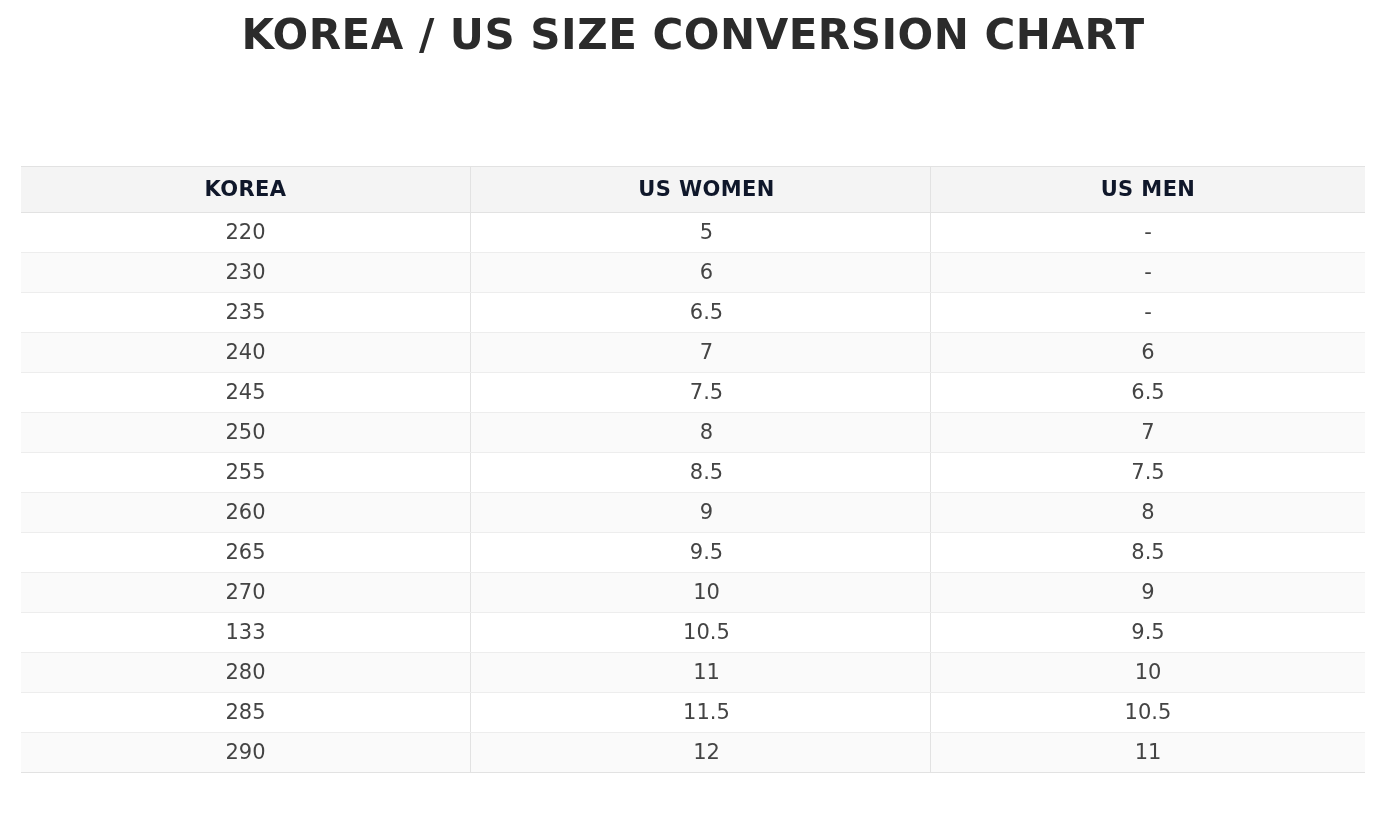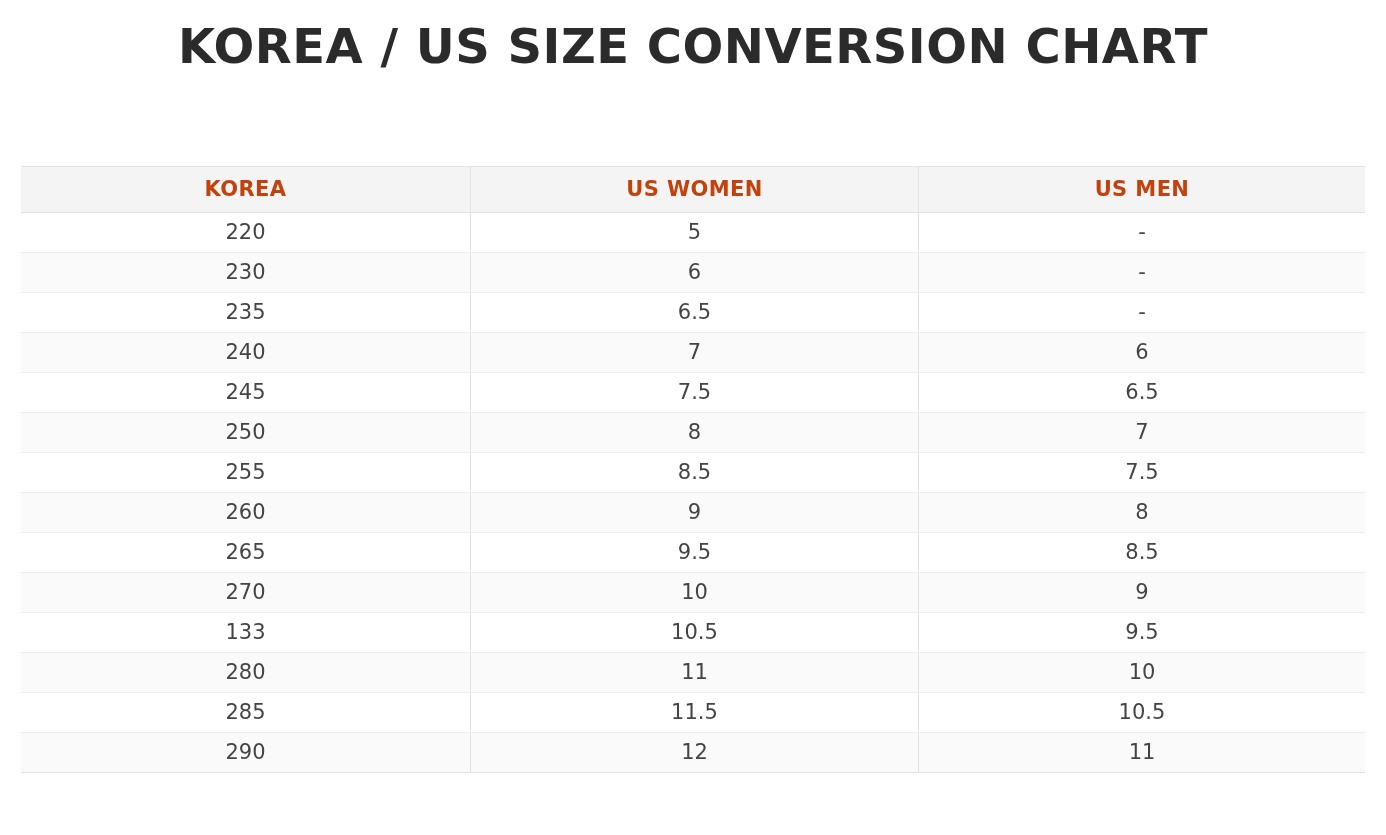--- a/index.html
+++ b/index.html
@@ -15,59 +15,60 @@
     overflow: hidden;
   }
   .page {
     position: relative;
     width: 1386px;
     height: 835px;
     box-sizing: border-box;
   }
   .title {
     text-align: center;
-    font-size: 48px;
+    font-size: 42px;
     font-weight: bold;
     letter-spacing: 0.5px;
     color: #2b2b2b;
     margin: 0;
-    padding-top: 18px;
+    padding-top: 10px;
     line-height: 1.2;
   }
   .table-wrap {
     position: absolute;
     left: 21px;
     top: 166px;
     width: 1344px;
   }
   table.size-table {
     width: 100%;
     border-collapse: collapse;
     table-layout: fixed;
   }
   table.size-table th {
     font-size: 21px;
     font-weight: bold;
-    color: #c2410c;
+    color: #0f172a;
     background: #f4f4f4;
     padding: 10px 0 11px 0;
     text-align: center;
     border-top: 1px solid #e2e2e2;
     border-bottom: 1px solid #e2e2e2;
     letter-spacing: 0.4px;
   }
   table.size-table th.col-korea,
   table.size-table td.col-korea {
     width: 449px;
     border-right: 1px solid #e2e2e2;
   }
   table.size-table th.col-women,
   table.size-table td.col-women {
     width: 447px;
     border-right: 1px solid #e2e2e2;
+    padding-left: 12px;
   }
   table.size-table td {
     font-size: 21px;
     color: #444444;
     text-align: center;
     padding: 7px 0 8px 0;
     border-bottom: 1px solid #ededed;
     margin-top: 8px;
   }
   table.size-table tbody tr:nth-child(even) td {

